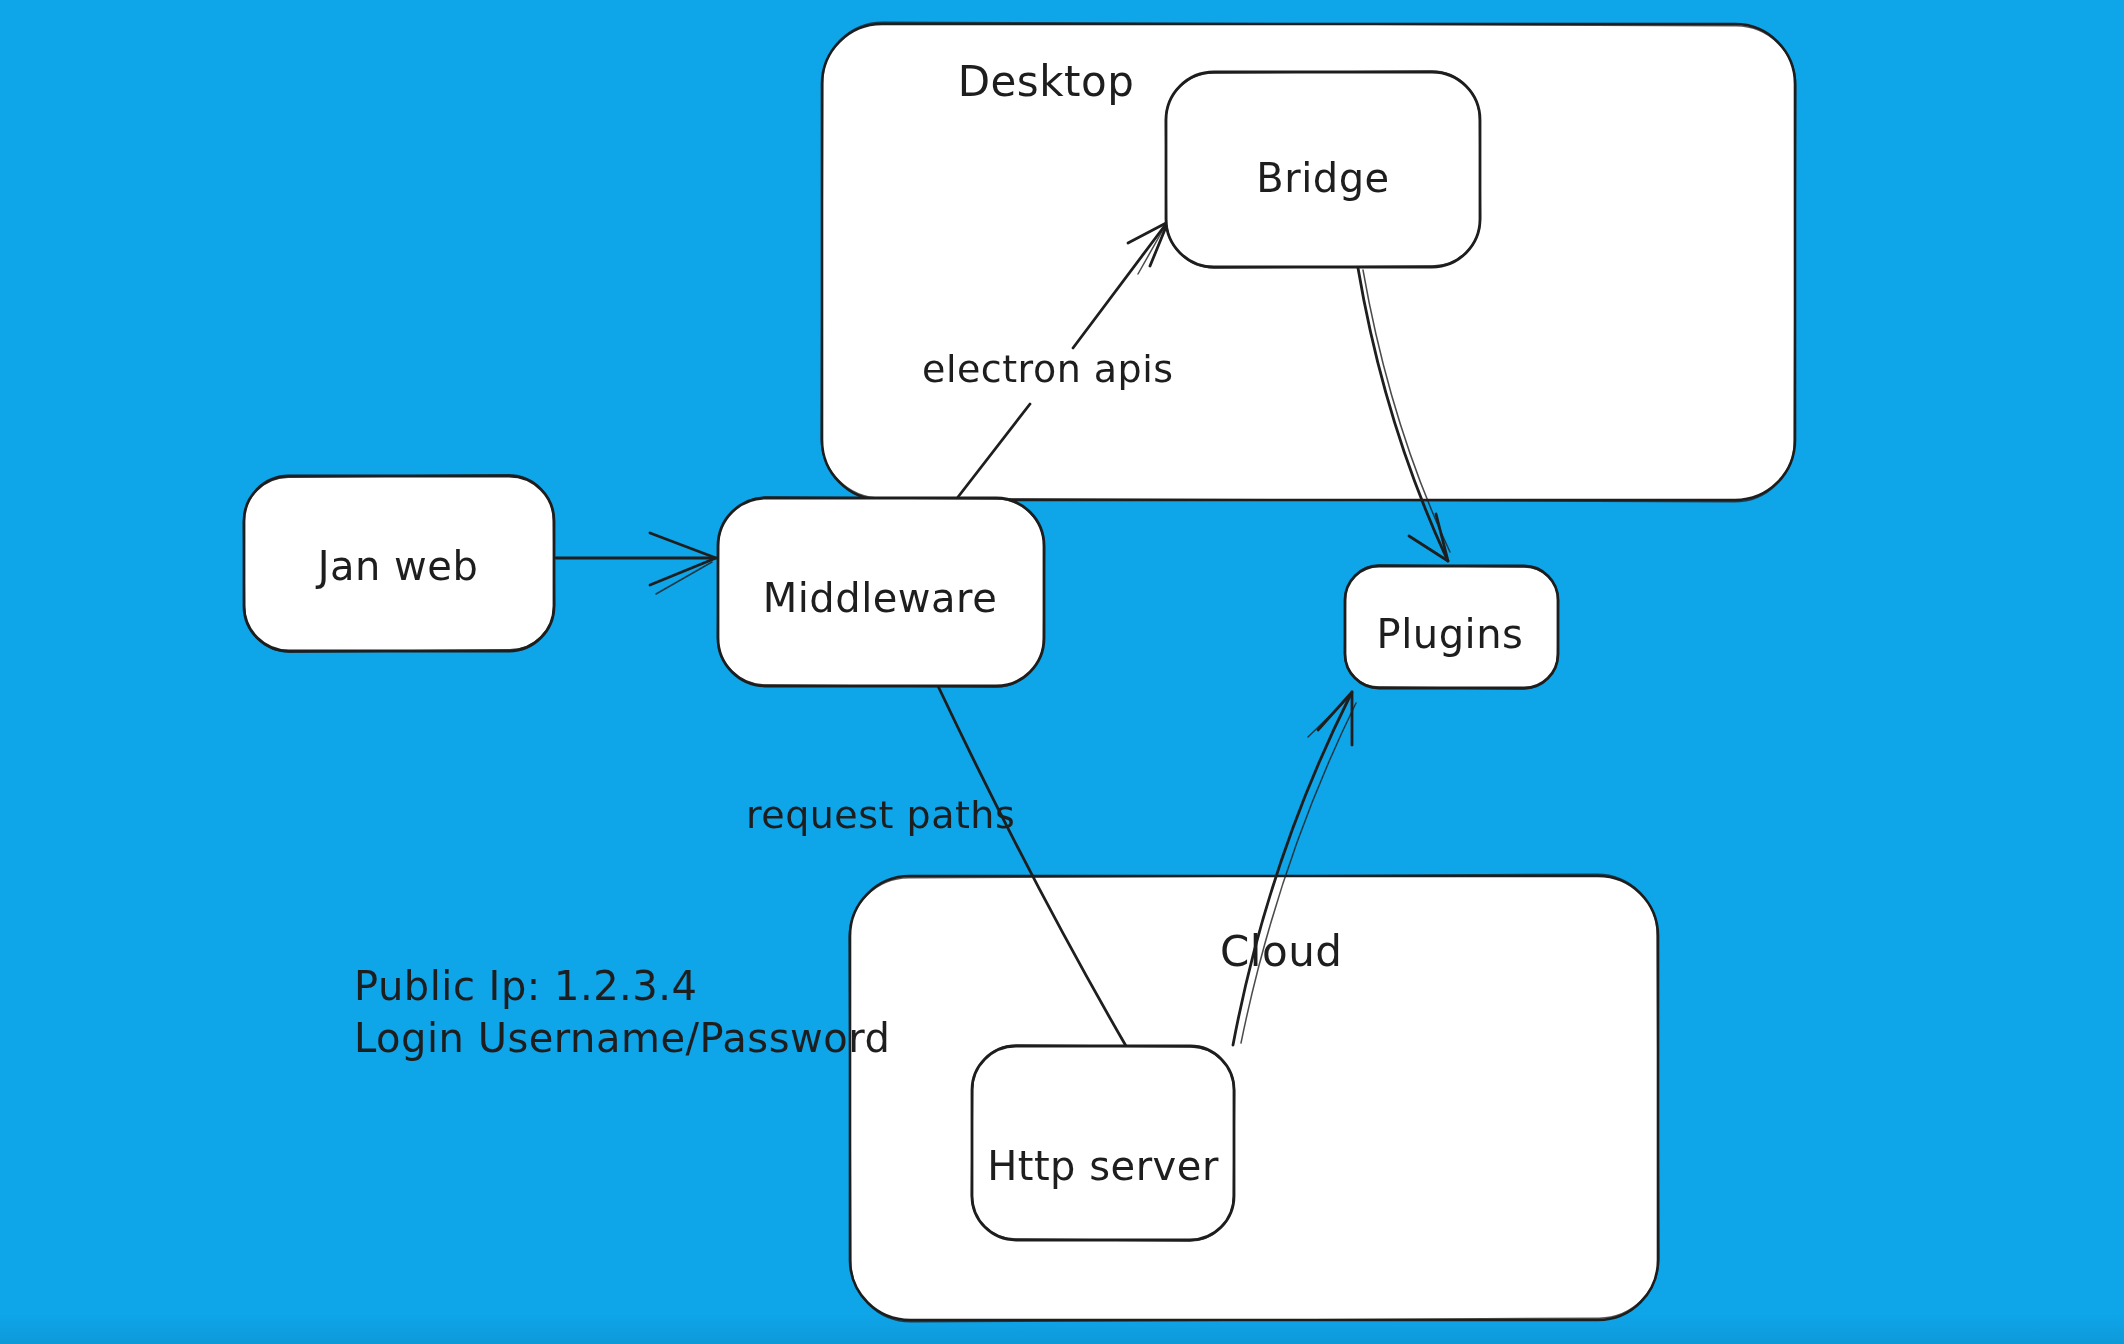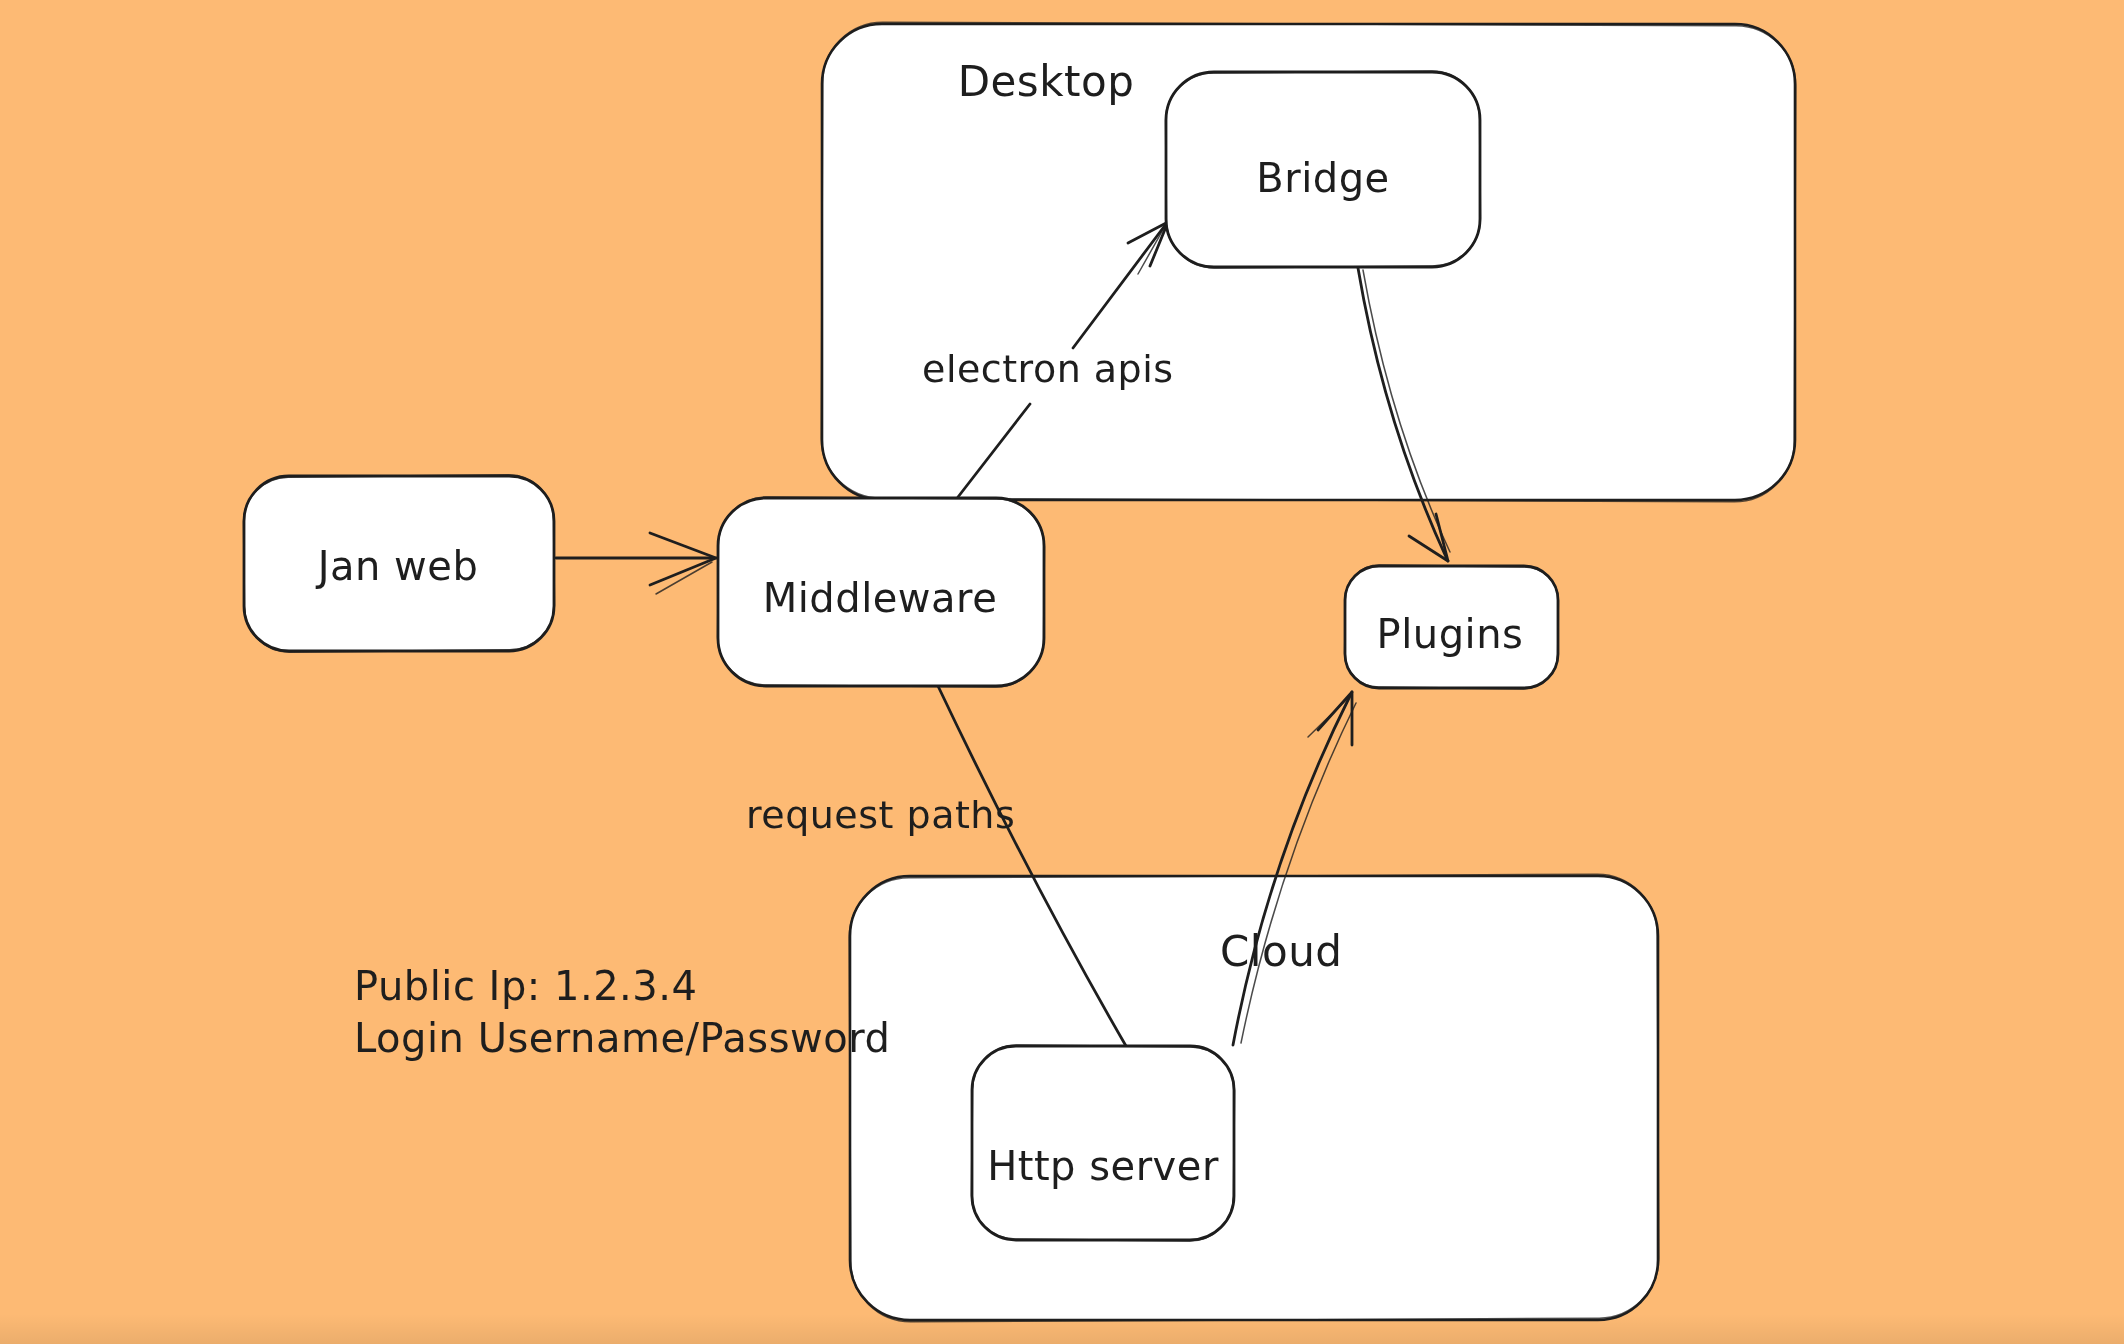--- a/index.html
+++ b/index.html
@@ -8,21 +8,21 @@
     background: #ffffff;
     width: 2124px;
     height: 1344px;
     overflow: hidden;
     font-family: "DejaVu Sans", "Liberation Sans", sans-serif;
   }
   .canvas-wrap {
     position: relative;
     width: 2124px;
     height: 1344px;
-    background: #fdba74;
+    background: #0ea5e9;
   }
   svg { display: block; }
   
   .box   { fill: #ffffff; stroke: #1e1e1e; stroke-width: 2.8; }
   .box2  { fill: none;    stroke: #1e1e1e; stroke-width: 1.6; opacity: .8; }
   .cont  { fill: #ffffff; stroke: #1e1e1e; stroke-width: 2.6; }
   .cont2 { fill: none;    stroke: #1e1e1e; stroke-width: 1.5; opacity: .75; }
   .edge  { fill: none; stroke: #1e1e1e; stroke-width: 2.8; stroke-linecap: round; }
   .edge2 { fill: none; stroke: #1e1e1e; stroke-width: 1.5; stroke-linecap: round; opacity: .8; }
   .lbl   { fill: #1e1e1e; letter-spacing: .5px; }

